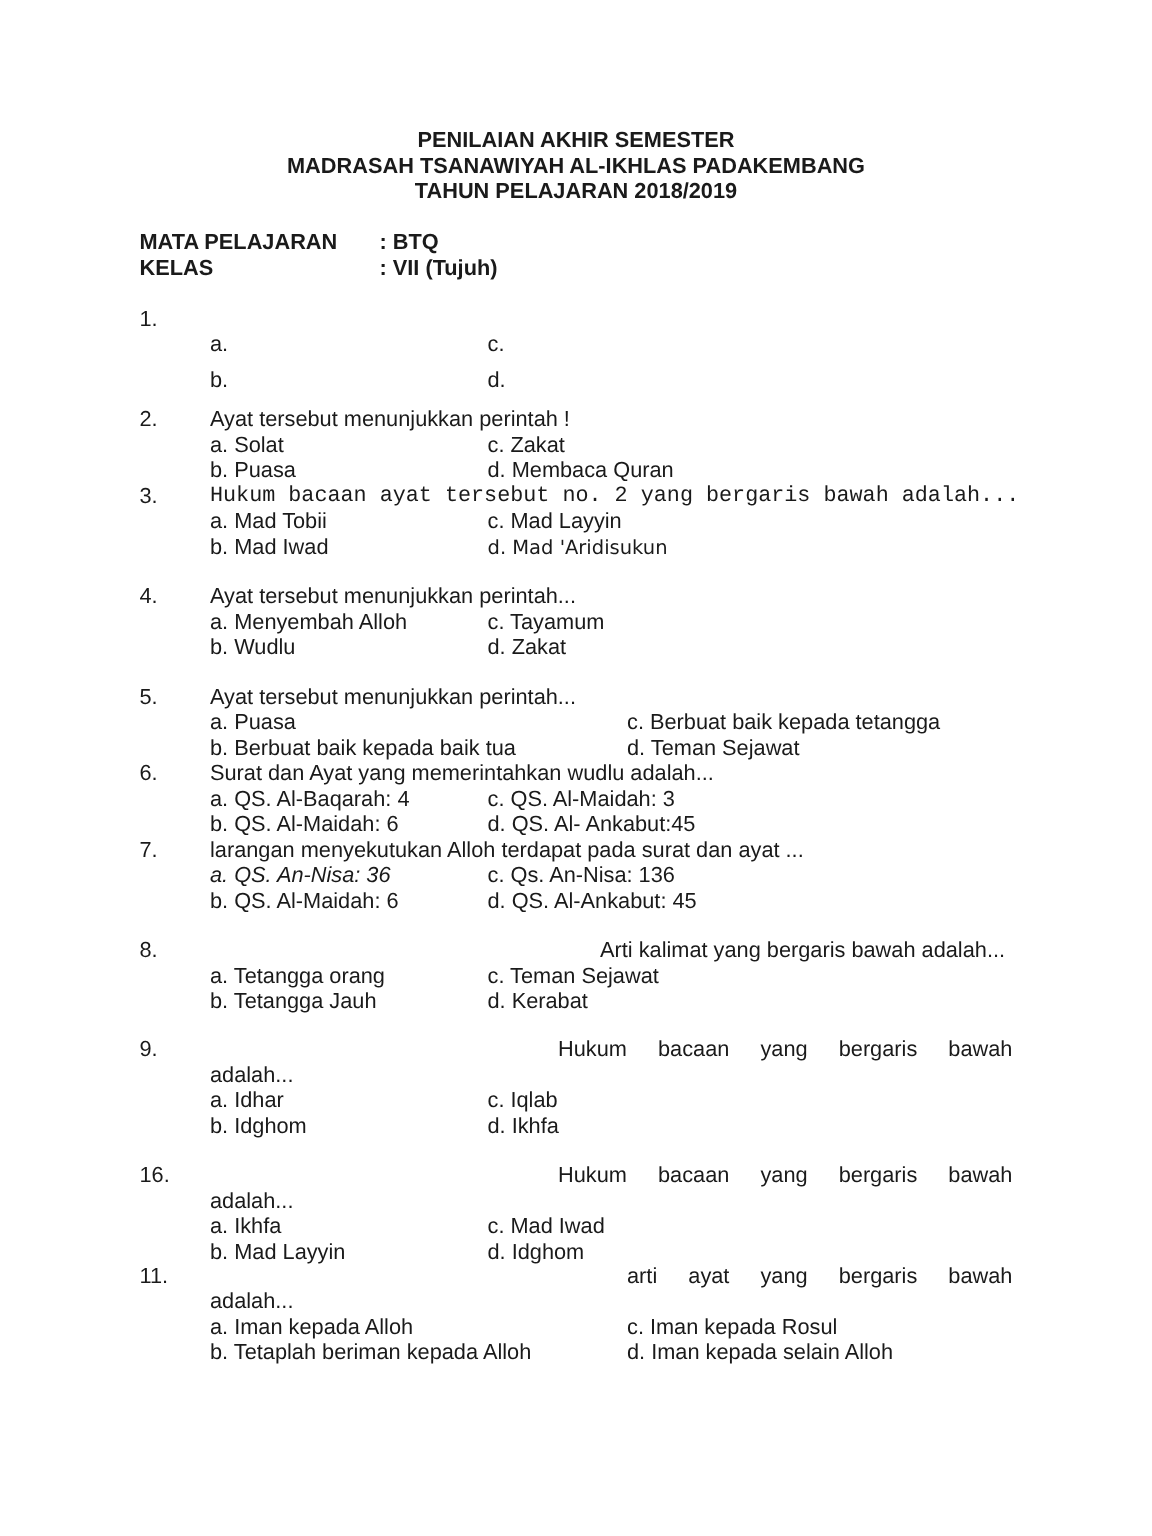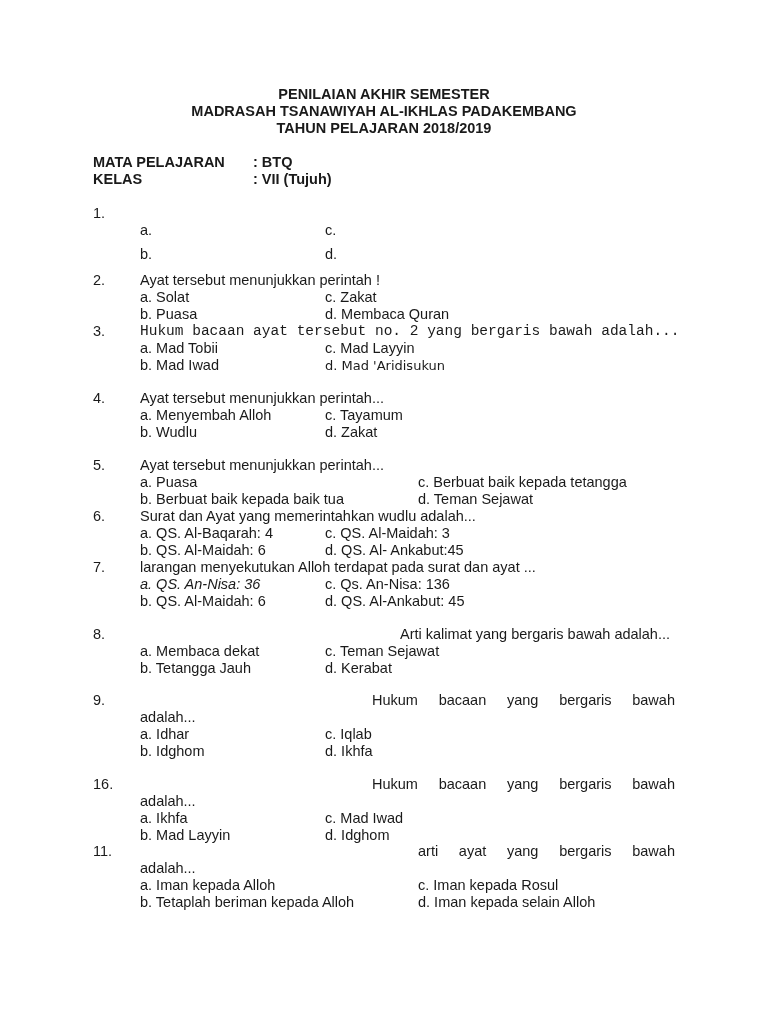--- a/index.html
+++ b/index.html
@@ -80,21 +80,21 @@
   <div class="abs" style="top:559px; left:140px;">larangan menyekutukan Alloh terdapat pada surat dan ayat ...</div>
   <div class="abs" style="top:576px; left:140px;font-style:italic;">a. QS. An-Nisa: 36</div>
   <div class="abs" style="top:576px; left:325px;">c. Qs. An-Nisa: 136</div>
   <div class="abs" style="top:593px; left:140px;">b. QS. Al-Maidah: 6</div>
   <div class="abs" style="top:593px; left:325px;">d. QS. Al-Ankabut: 45</div>
 </div>
 
 <div>
   <div class="abs" style="top:626px; left:93px;">8.</div>
   <div class="abs" style="top:626px; left:372px;margin-left:28px;">Arti kalimat yang bergaris bawah adalah...</div>
-  <div class="abs" style="top:643px; left:140px;">a. Membaca dekat</div>
+  <div class="abs" style="top:643px; left:140px;">a. Tetangga orang</div>
   <div class="abs" style="top:643px; left:325px;">c. Teman Sejawat</div>
   <div class="abs" style="top:660px; left:140px;">b. Tetangga Jauh</div>
   <div class="abs" style="top:660px; left:325px;">d. Kerabat</div>
 </div>
 
 <div>
   <div class="abs" style="top:692px; left:93px;">9.</div>
   <div class="justify-row" style="top:692px; left:372px; width:303px;">
     <span>Hukum</span>
     <span>bacaan</span>

